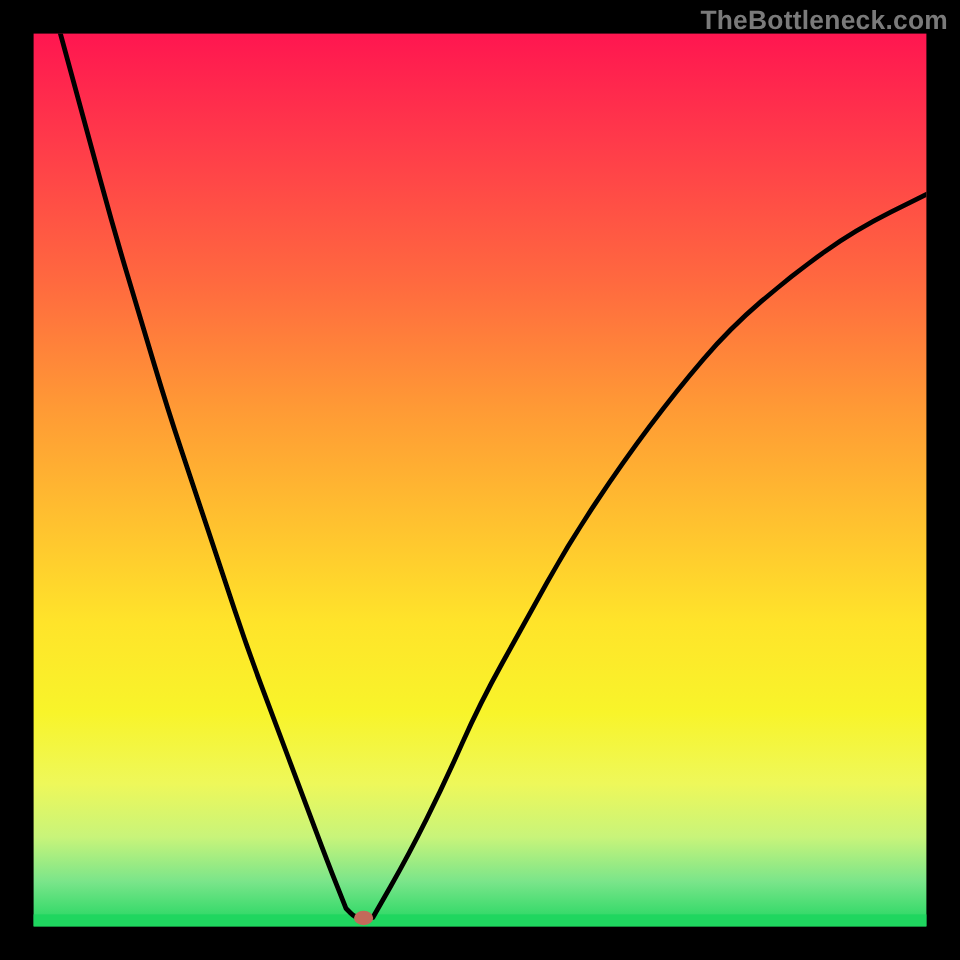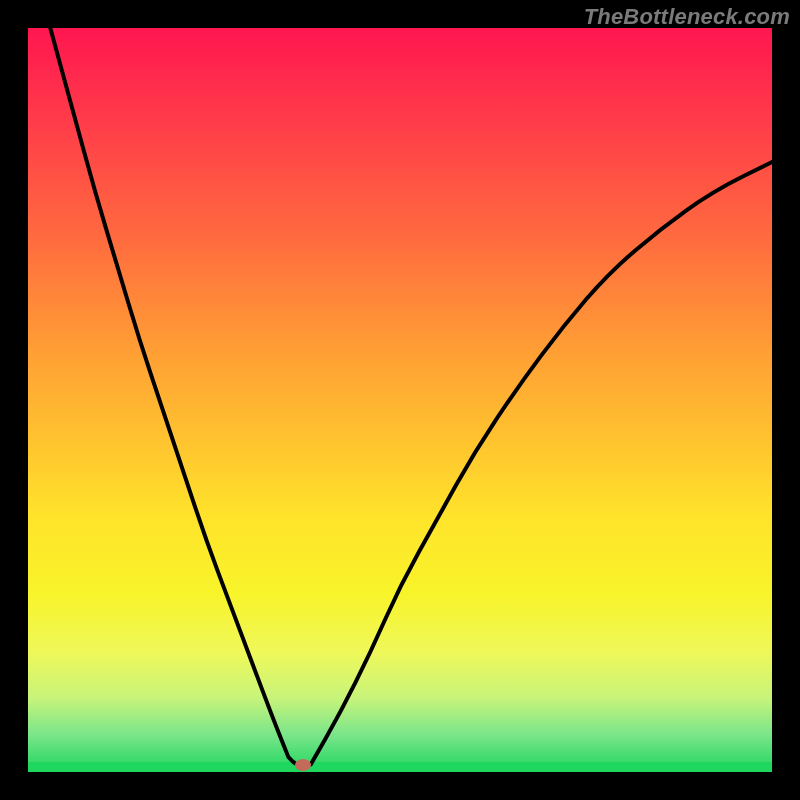--- a/index.html
+++ b/index.html
@@ -9,21 +9,20 @@
     height: 800px;
     background: #000;
     font-family: Arial, Helvetica, sans-serif;
     overflow: hidden;
   }
   .frame {
     position: relative;
     width: 800px;
     height: 800px;
     background: #000;
-    font-style: italic;
   }
   .watermark {
     position: absolute;
     top: 4px;
     right: 10px;
     color: #7a7a7a;
     font-size: 22px;
     font-weight: 600;
     letter-spacing: 0.2px;
     z-index: 5;

